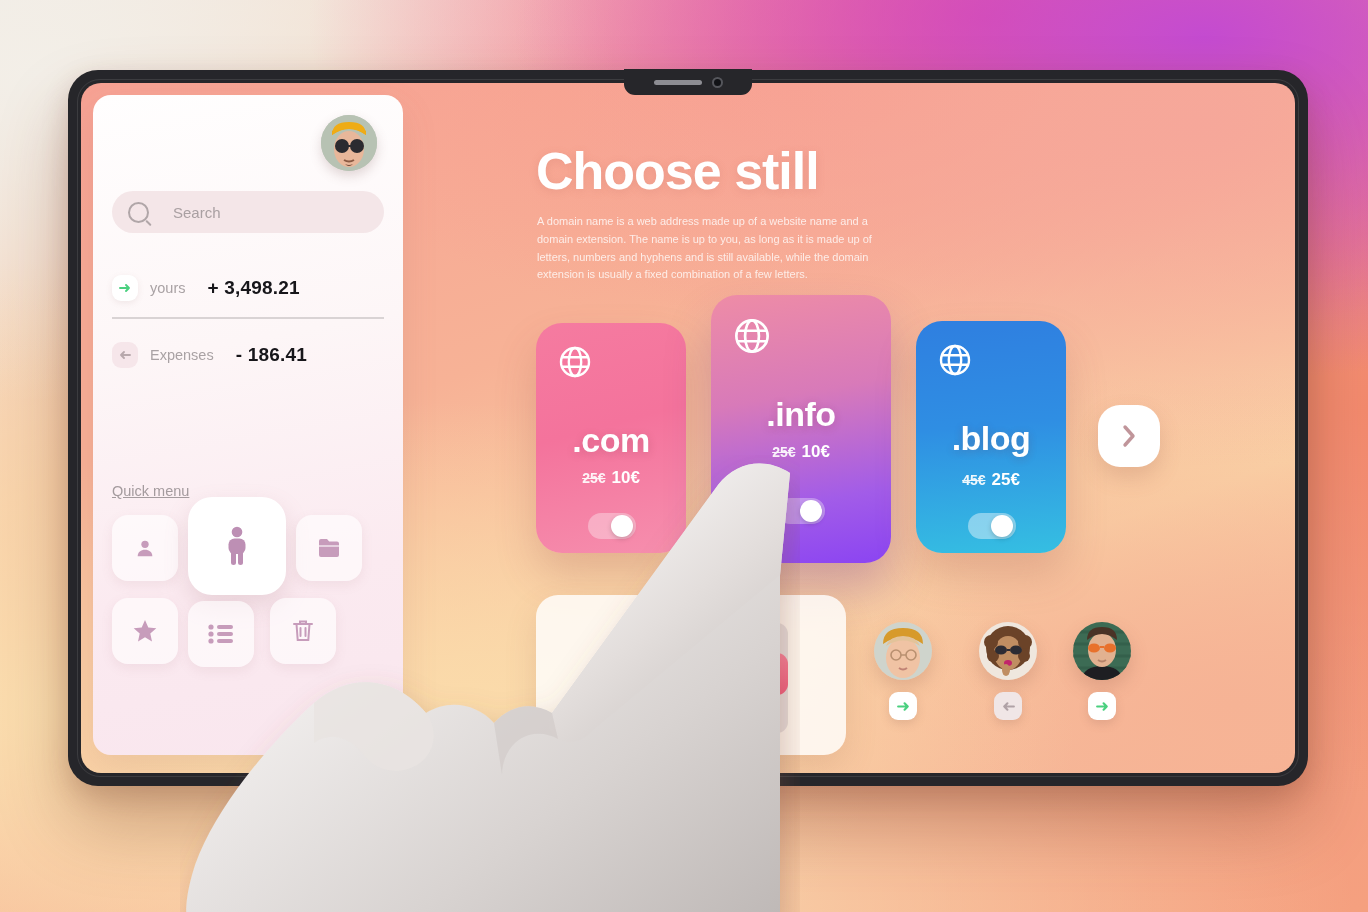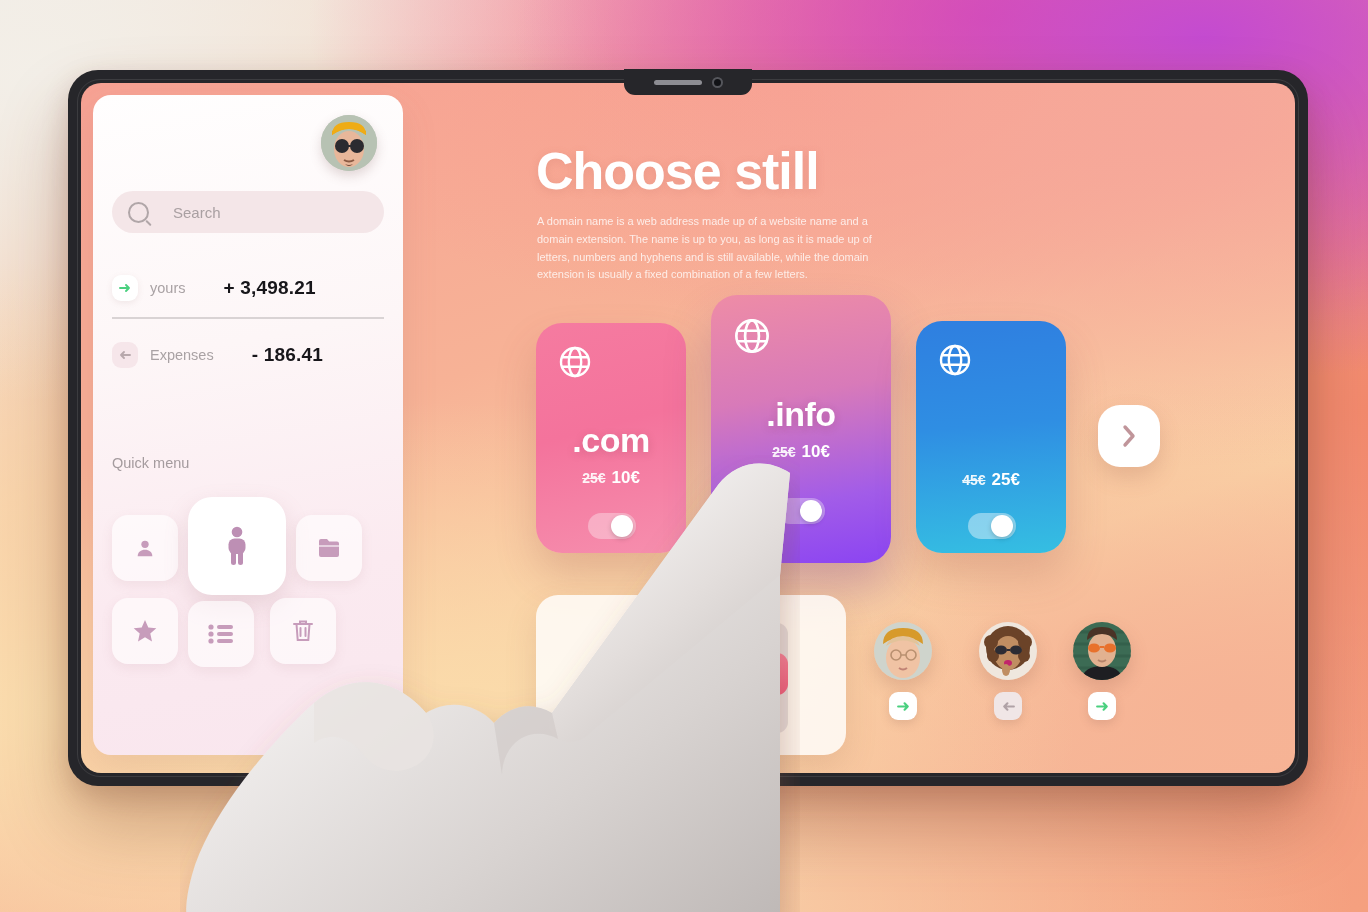--- a/index.html
+++ b/index.html
@@ -80,24 +80,24 @@
   .mag:after{content:"";position:absolute;right:-5px;bottom:-3px;width:7px;height:2px;background:#b0a6a8;transform:rotate(45deg);border-radius:1px;}
   .search-ph{color:#a9a0a2;font-size:15px;}
 
   .stat-row{position:absolute;left:19px;display:flex;align-items:center;gap:12px;}
   #row-income{top:180px;}
   #row-expenses{top:247px;}
   .stat-badge{width:26px;height:26px;border-radius:9px;display:flex;align-items:center;justify-content:center;flex:none;}
   .stat-badge.income{background:#fff;box-shadow:0 2px 6px rgba(150,110,110,.12);}
   .stat-badge.expenses{background:#f6e6ea;}
   .stat-label{font-size:14.5px;color:#a9a2a4;}
-  .stat-value{font-size:19px;font-weight:bold;color:#17161a;letter-spacing:.2px;margin-left:26px;text-align:right;}
+  .stat-value{font-size:19px;font-weight:bold;color:#17161a;letter-spacing:.2px;margin-left:10px;text-align:right;}
   .divider{position:absolute;left:19px;top:222px;width:272px;height:1.5px;background:#d9d3d4;}
 
-  .quick-title{position:absolute;left:19px;top:360px;font-size:14.5px;color:#a49b9e;}
+  .quick-title{position:absolute;left:19px;top:388px;font-size:14.5px;color:#a49b9e;text-decoration:underline;}
   .qm{position:absolute;left:19px;top:403px;width:272px;height:156px;}
   .qm-cell{
     position:absolute;border-radius:16px;background:rgba(255,255,255,.62);
     display:flex;align-items:center;justify-content:center;
     box-shadow:0 4px 12px rgba(160,110,120,.10);
   }
   .qm-cell.c1{left:0;top:17px;width:66px;height:66px;}
   .qm-cell.c2{left:76px;top:-1px;width:98px;height:98px;border-radius:24px;background:#fff;box-shadow:0 10px 24px rgba(160,110,120,.20);}
   .qm-cell.c3{left:184px;top:17px;width:66px;height:66px;}
   .qm-cell.c4{left:0;top:100px;width:66px;height:66px;}
@@ -328,20 +328,21 @@
     </div>
 
     <div class="card" id="card-blog">
       <span class="globe">
         <svg width="34" height="34" viewBox="0 0 34 34" fill="none" stroke="#fff" stroke-width="2.4">
           <circle cx="17" cy="17" r="14"></circle>
             <ellipse cx="17" cy="17" rx="6.2" ry="14"></ellipse>
             <path d="M3.6 12.3h26.8M3.6 21.7h26.8"></path>
         </svg>
       </span>
+      <div class="tld" style="top:98px">.blog</div>
       <div class="price" style="top:149px">
         <span class="old">45€</span><span>25€</span>
       </div>
       <div class="toggle" style="left:52px;top:192px;width:48px;height:26px;background:rgba(255,255,255,.42)">
         <span class="knob"></span>
       </div>
     </div>
 
     <div id="next-btn">
       <svg width="18" height="26" viewBox="0 0 18 26" fill="none" stroke="#c0959a" stroke-width="3.4" stroke-linecap="round" stroke-linejoin="round">

